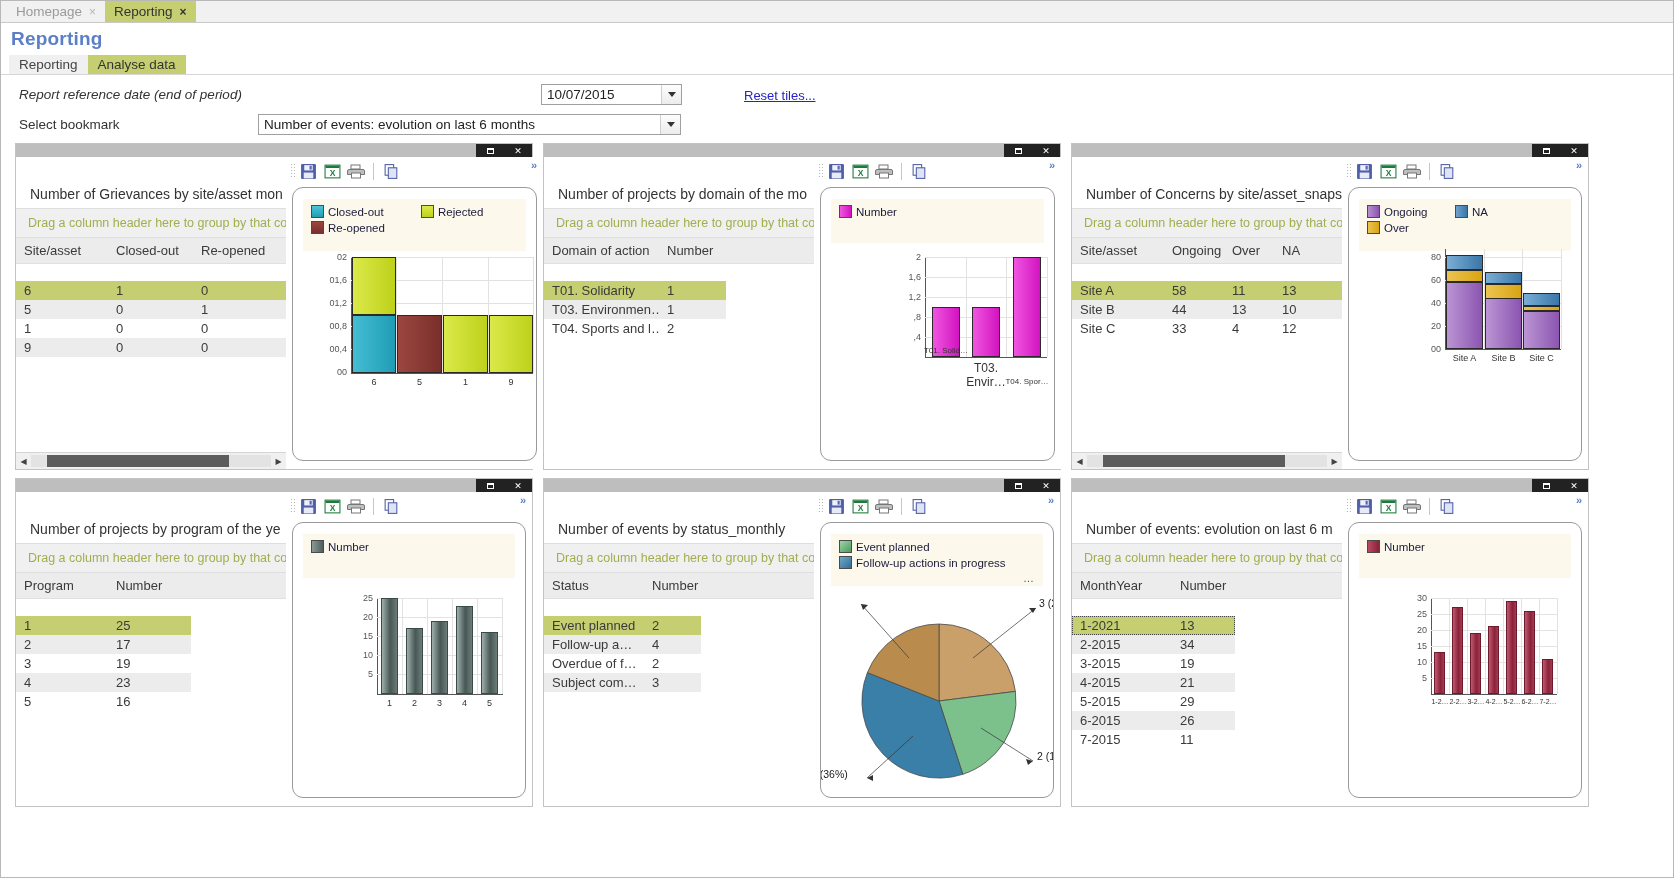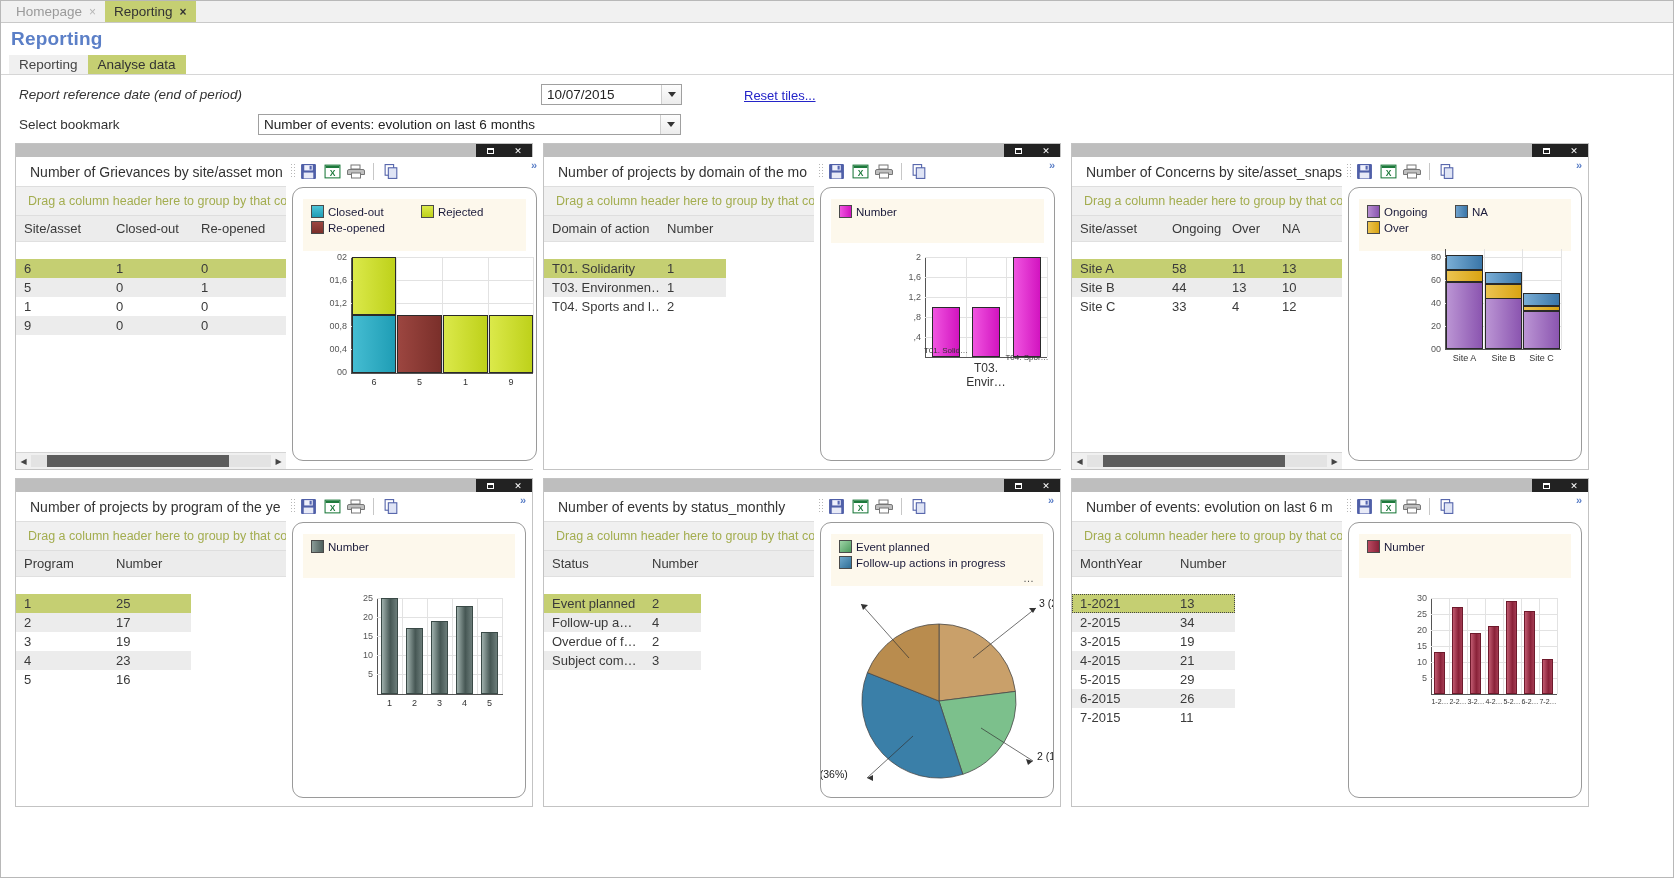--- a/index.html
+++ b/index.html
@@ -44,21 +44,21 @@
   .tilerow{display:flex;gap:10px;margin-bottom:8px;}
   .tile{position:relative;width:518px;height:327px;background:#fff;border:1px solid #c3c3c3;box-sizing:border-box;}
   .tile.r2{height:329px;}
 
   .tcaption{height:13px;background:#bebebe;position:relative;}
   .wbtns{position:absolute;right:0;top:0;height:13px;background:#222;display:flex;align-items:center;gap:0;}
   .wbtn{width:28px;height:13px;display:flex;align-items:center;justify-content:center;color:#fff;font-size:9px;}
   .wbtn .sq{width:7px;height:6px;border:1px solid #fff;border-top-width:2px;box-sizing:border-box;}
 
   .tbody{display:flex;height:calc(100% - 13px);}
-  .tleft{width:270px;position:relative;border-right:0;box-sizing:border-box;display:flex;flex-direction:column;}
+  .tleft{width:270px;position:relative;border-right:0;box-sizing:border-box;display:flex;flex-direction:column;margin-top:22px;}
   .tname{height:29px;display:flex;align-items:center;padding-left:14px;font-size:14px;color:#333;white-space:nowrap;overflow:hidden;background:#fff;}
   .gbar{height:28px;background:#f0f0f0;border-top:1px solid #dedede;border-bottom:1px solid #dedede;display:flex;align-items:center;padding-left:12px;color:#a3ad4f;font-size:12.5px;white-space:nowrap;overflow:hidden;}
   .ghead{height:25px;background:#ececec;display:flex;align-items:center;font-size:13px;color:#3a3a3a;border-bottom:1px solid #e0e0e0;}
   .ghead .c{padding-left:8px;box-sizing:border-box;white-space:nowrap;overflow:hidden;}
   .gspacer{height:17px;background:#fff;}
   .grow{height:19px;display:flex;align-items:center;font-size:13px;color:#3a3a3a;box-sizing:border-box;}
   .grow .c{padding-left:8px;box-sizing:border-box;white-space:nowrap;overflow:hidden;}
   .grow.sel{background:#c5cf72;}
   .grow.alt{background:#ececec;}
   .grow.focus{outline:1px dotted #444;outline-offset:-1px;}
@@ -371,21 +371,21 @@
                 <div class="gridline" style="left:26px;top:60px;width:122px;"></div>
                 <div class="gridline" style="left:26px;top:80px;width:122px;"></div>
                 <div class="vline" style="left:67px;top:0;height:100px;"></div>
                 <div class="vline" style="left:107px;top:0;height:100px;"></div>
                 <div class="vline" style="left:148px;top:0;height:100px;"></div>
                 <div class="bar" style="left:33px;top:50px;width:28px;height:50px;background:linear-gradient(90deg,#f055e0,#d214c0);"></div>
                 <div class="bar" style="left:73px;top:50px;width:28px;height:50px;background:linear-gradient(90deg,#f055e0,#d214c0);"></div>
                 <div class="bar" style="left:114px;top:0px;width:28px;height:100px;background:linear-gradient(90deg,#f055e0,#d214c0);"></div>
                 <div class="xtick" style="left:22px;top:89px;width:50px;font-size:8px;">T01. Solid…</div>
                 <div class="xtick" style="left:62px;top:104px;width:50px;font-size:12px;">T03. Envir…</div>
-                <div class="xtick" style="left:103px;top:96px;width:50px;font-size:8px;">T04. Spor…</div>
+                <div class="xtick" style="left:103px;top:120px;width:50px;font-size:8px;">T04. Spor…</div>
               </div>
             </div>
           </div>
         </div>
       </div>
 
       <div class="tile">
         <div class="tcaption">
           <div class="wbtns">
             <div class="wbtn">

